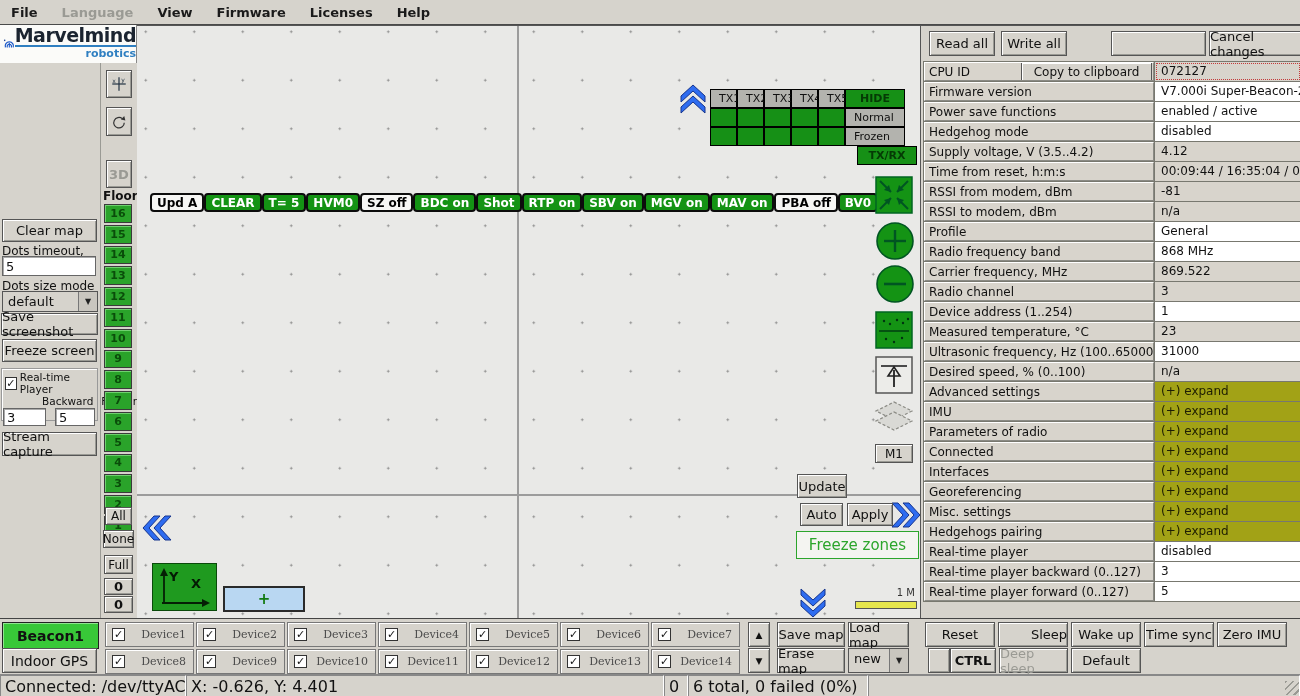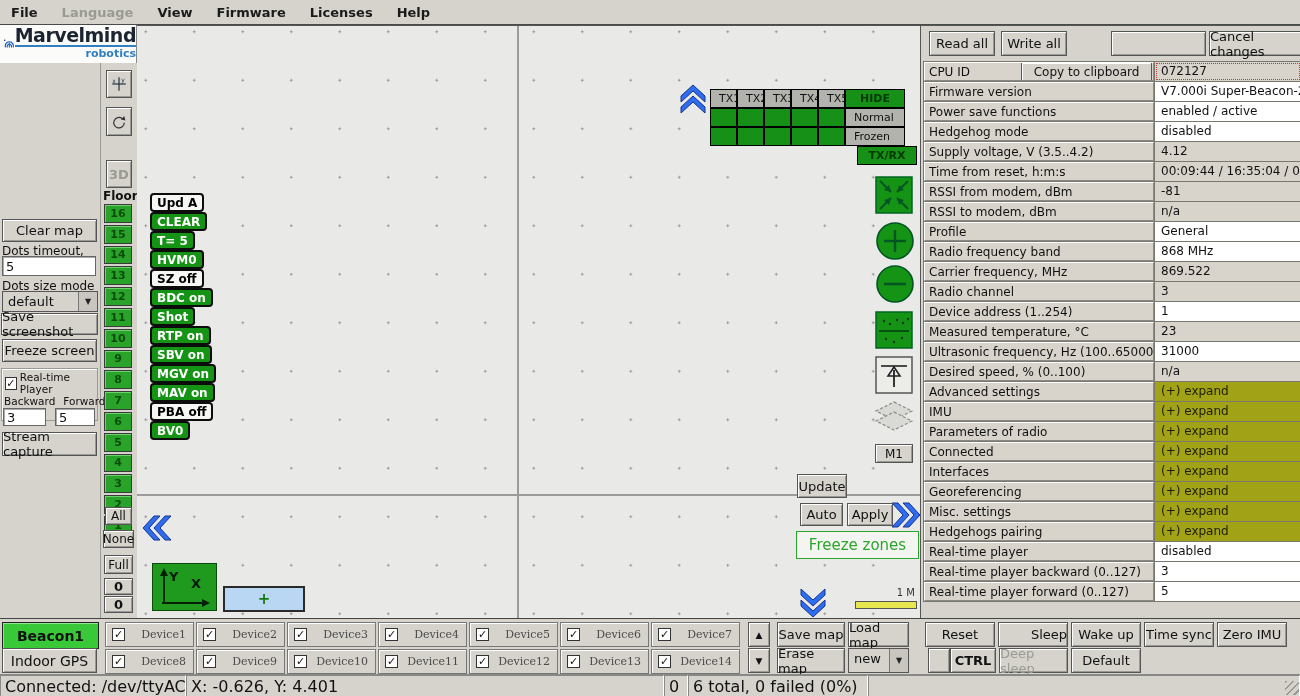--- a/index.html
+++ b/index.html
@@ -38,21 +38,21 @@
   .floors-list{position:absolute;left:3px;top:141px;width:28px;display:flex;flex-direction:column;gap:2px;}
   .floor-btn{height:16.8px;background:#2aa32a;border:1px solid #3a3a3a;box-shadow:inset 1px 1px 0 #6fd06f;
              color:#0a4d0a;font-size:11px;font-weight:bold;display:flex;align-items:center;justify-content:center;}
   
   .map-zone{position:absolute;left:137px;top:25px;width:783px;height:593px;background:#e9e9e7;
             overflow:hidden;border-top:1px solid #555;box-sizing:border-box;
             background-image:radial-gradient(circle,#8a8a8a 0.9px,transparent 1.2px);
             background-size:48.5px 48.5px;background-position:33px 30px;}
   .vline{position:absolute;left:380px;top:0;width:2px;height:100%;background:#9c9c9c;}
   .hline{position:absolute;left:0;top:468px;width:100%;height:2px;background:#9c9c9c;}
-  .action-col{position:absolute;left:13px;top:167px;display:flex;flex-direction:column;align-items:flex-start;}
+  .action-col{position:absolute;left:13px;top:167px;display:flex;flex-direction:row;align-items:flex-start;}
   .action-btn{height:19px;padding:0 5px;border:2px solid #0c0c0c;border-radius:4px;font-size:12px;font-weight:bold;
               display:flex;align-items:center;box-sizing:border-box;}
   .action-btn.green{background:#149314;color:#fff;}
   .action-btn.white{background:#f6f6f4;color:#000;}
   .tx-grid{position:absolute;left:573px;top:63px;display:grid;grid-template-columns:repeat(5,27px) 60px;
            grid-auto-rows:19px;}
   .tx-cell{border:1px solid #000;box-sizing:border-box;font-size:11px;display:flex;align-items:center;padding-left:8px;}
   .tx-head{background:#b3b3ae;color:#111;}
   .tx-green{background:#169016;}
   .tx-label{justify-content:center;padding-left:0;font-weight:bold;color:#053a05;}
@@ -144,21 +144,21 @@
       <span class="txt">default</span>
       <span class="arrow">▼</span>
     </div>
     <div class="sb btn" style="left:1px;top:250px;width:97px;height:22px;">Save screenshot</div>
     <div class="sb btn" style="left:2px;top:276px;width:95px;height:23px;">Freeze screen</div>
     <div class="sb groupbox" style="left:1px;top:305px;width:97px;height:53px;">
       <div style="display:flex;align-items:center;gap:3px;padding:2px 0 0 3px;">
         <span class="cb">✓</span>
         <span style="font-size:10.5px;">Real-time Player</span>
       </div>
-      <div style="display:flex;gap:8px;padding-left:2px;font-size:10.5px;">
+      <div style="display:flex;gap:8px;padding-left:16px;font-size:10.5px;margin-left:24px;">
         <span>Backward</span>
         <span>Forward</span>
       </div>
       <div style="display:flex;gap:9px;padding-left:1px;margin-top:1px;">
         <span class="tinput" style="width:43px;height:18px;">3</span>
         <span class="tinput" style="width:40px;height:18px;">5</span>
       </div>
     </div>
     <div class="sb btn" style="left:2px;top:369px;width:95px;height:24px;">Stream capture</div>
   </div>

